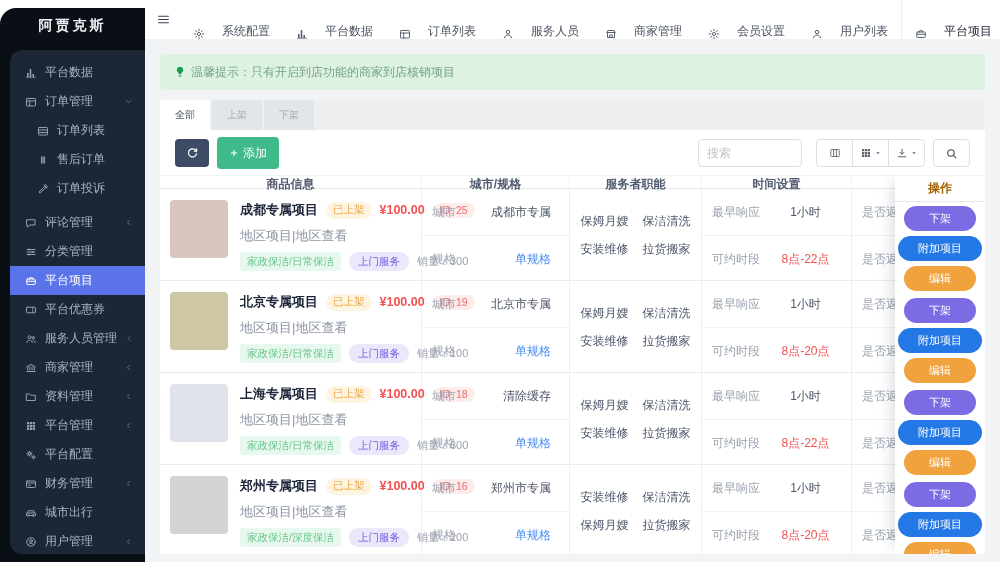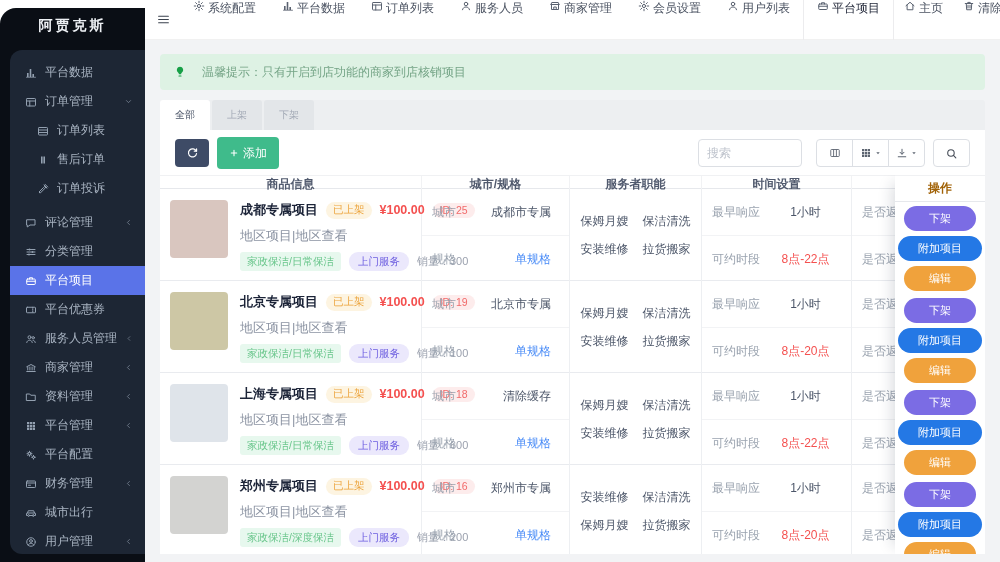--- a/index.html
+++ b/index.html
@@ -1,40 +1,40 @@
 <!DOCTYPE html>
 <html><head>
 <meta charset="utf-8">
 <style>
   *{margin:0;padding:0;box-sizing:border-box}
   html,body{width:1000px;height:562px;overflow:hidden;font-family:"Liberation Sans","DejaVu Sans",sans-serif;background:#fff}
   .ic{width:13px;height:13px;flex:none}
   
   .topnav{position:absolute;left:145px;top:0;right:0;height:40px;background:#fff;border-bottom:1px solid #f1f1f1;display:flex;align-items:center;padding:0 12px;z-index:10}
   .burger{color:#3a414d;margin-right:10px;display:flex;align-items:center;cursor:pointer}
-  .nav-item{display:flex;align-items:flex-start;gap:3px;font-size:12px;color:#4a5261;height:40px;padding:0 13px;cursor:pointer;white-space:nowrap}
+  .nav-item{display:flex;align-items:flex-end;gap:17px;font-size:12px;color:#4a5261;height:40px;padding:0 13px;cursor:pointer;white-space:nowrap}
   .nav-item .ic{width:12px;height:12px;color:#5a6270}
   .nav-item.active{border-left:1px solid #ececee;border-right:1px solid #ececee;color:#23293a}
   .nav-right{margin-left:auto;display:flex;align-items:center}
   .nav-right .nav-item{padding:0 10px}
   
   .sidebar{position:absolute;left:0;top:8px;width:145px;height:554px;background:#0a0e15;border-top-left-radius:16px;overflow:hidden;z-index:20}
   .logo{height:36px;display:flex;align-items:center;justify-content:center;color:#eef1f5;font-size:14px;letter-spacing:3px;font-weight:bold}
   .menu{position:absolute;left:10px;right:0;top:42px;bottom:8px;background:#1d2634;border-radius:12px 0 0 12px;padding-top:8px;overflow:hidden}
   .menu-item{height:29px;display:flex;align-items:center;gap:8px;padding:0 12px 0 15px;font-size:12px;color:#a9b4c2;cursor:pointer;white-space:nowrap}
   .menu-item .ic{width:12px;height:12px;color:#93a0b0}
   .menu-item.child{padding-left:27px}
   .menu-item.gap{margin-top:5px}
   .menu-item.active{background:#5a73e8;color:#fff}
   .menu-item.active .ic{color:#fff}
   .mlabel{flex:1}
   .chev{width:9px;height:9px;color:#7e8999}
   
   .content{position:absolute;left:145px;top:40px;right:0;bottom:0;background:#f2f3f5;padding:14px 15px 8px;display:flex;flex-direction:column}
-  .alert{height:36px;flex:none;background:#def2e4;border-radius:4px;display:flex;align-items:center;gap:15px;padding:0 13px;font-size:12px;color:#74a486;margin-bottom:10px}
+  .alert{height:36px;flex:none;background:#def2e4;border-radius:4px;display:flex;align-items:center;gap:4px;padding:0 13px;font-size:12px;color:#74a486;margin-bottom:10px}
   .alert .ic{color:#17a047;width:14px;height:14px}
   .tabs{height:30px;flex:none;display:flex;background:#edeff1;border-radius:3px 3px 0 0}
   .tab{padding:0 15px;display:flex;align-items:center;font-size:10px;color:#a3aab6;background:#e3e6e9;margin-right:2px;border-radius:3px 3px 0 0;cursor:pointer}
   .tab.active{background:#fff;color:#4c5669}
   .card{flex:1;background:#fff;overflow:hidden;display:flex;flex-direction:column;position:relative}
   .toolbar{flex:none;display:flex;align-items:center;padding:7px 15px 6px}
   .btn-refresh{width:34px;height:28px;background:#3e4b66;border:none;border-radius:4px;color:#fff;display:flex;align-items:center;justify-content:center;cursor:pointer}
   .btn-add{height:28px;margin-left:8px;background:#3fbb8b;border:none;border-radius:4px;color:#fff;font-size:12px;padding:16px 12px;display:flex;align-items:center;gap:4px;cursor:pointer}
   .btn-add .ic{width:10px;height:10px}
   .spacer{flex:1}

